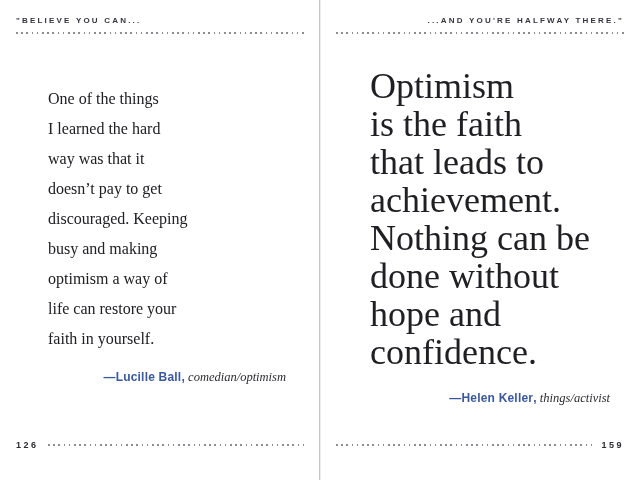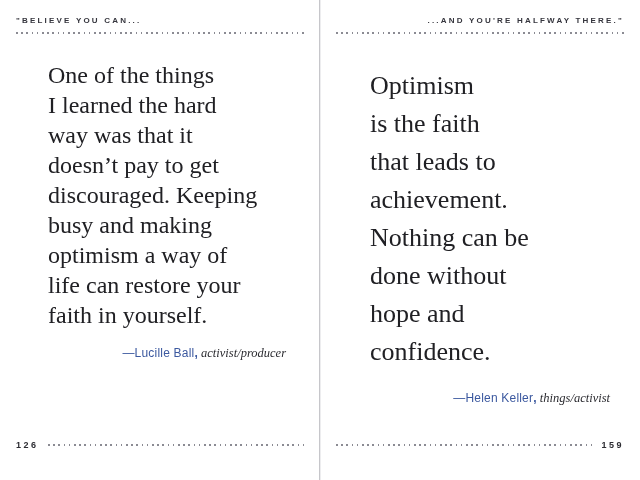--- a/index.html
+++ b/index.html
@@ -45,39 +45,39 @@
     margin-top: 7px;
     background-image: repeating-linear-gradient(90deg, #8b8b93 0 1.6px, transparent 1.6px 5.2px);
   }
 
   .quote {
     font-family: "Liberation Serif", serif;
     color: #202024;
     white-space: pre-line;
   }
   .quote-left {
-    margin: 26px 0 0 32px;
-    font-size: 24px;
+    margin: 50px 0 0 32px;
+    font-size: 16px;
     line-height: 30px;
   }
   .quote-right {
     margin: 33px 0 0 34px;
-    font-size: 26px;
+    font-size: 36px;
     line-height: 38px;
   }
 
   .attribution {
     text-align: right;
     font-size: 12px;
     white-space: nowrap;
   }
   .attribution-left { margin: 16px 18px 0 0; }
   .attribution-right { margin: 20px 14px 0 0; }
   .author-name {
-    font-weight: normal;
+    font-weight: bold;
     color: #3b589f;
     letter-spacing: 0.2px;
   }
   .author-sep {
     font-weight: bold;
     color: #3b589f;
   }
   .author-role {
     font-family: "Liberation Serif", serif;
     font-style: italic;
@@ -116,21 +116,21 @@
     <div class="quote quote-left">One of the things
 I learned the hard
 way was that it
 doesn’t pay to get
 discouraged. Keeping
 busy and making
 optimism a way of
 life can restore your
 faith in yourself.</div>
     <div class="attribution attribution-left">
-      <span class="author-name">—Lucille Ball</span><span class="author-sep">, </span><span class="author-role">activist/producer</span>
+      <span class="author-name">—Lucille Ball</span><span class="author-sep">, </span><span class="author-role">comedian/optimism</span>
     </div>
     <div class="footer">
       <span class="page-number">126</span>
       <span class="dotted-rule"></span>
     </div>
   </div>
 
   <div class="gutter"></div>
 
   <div class="page page-right">

